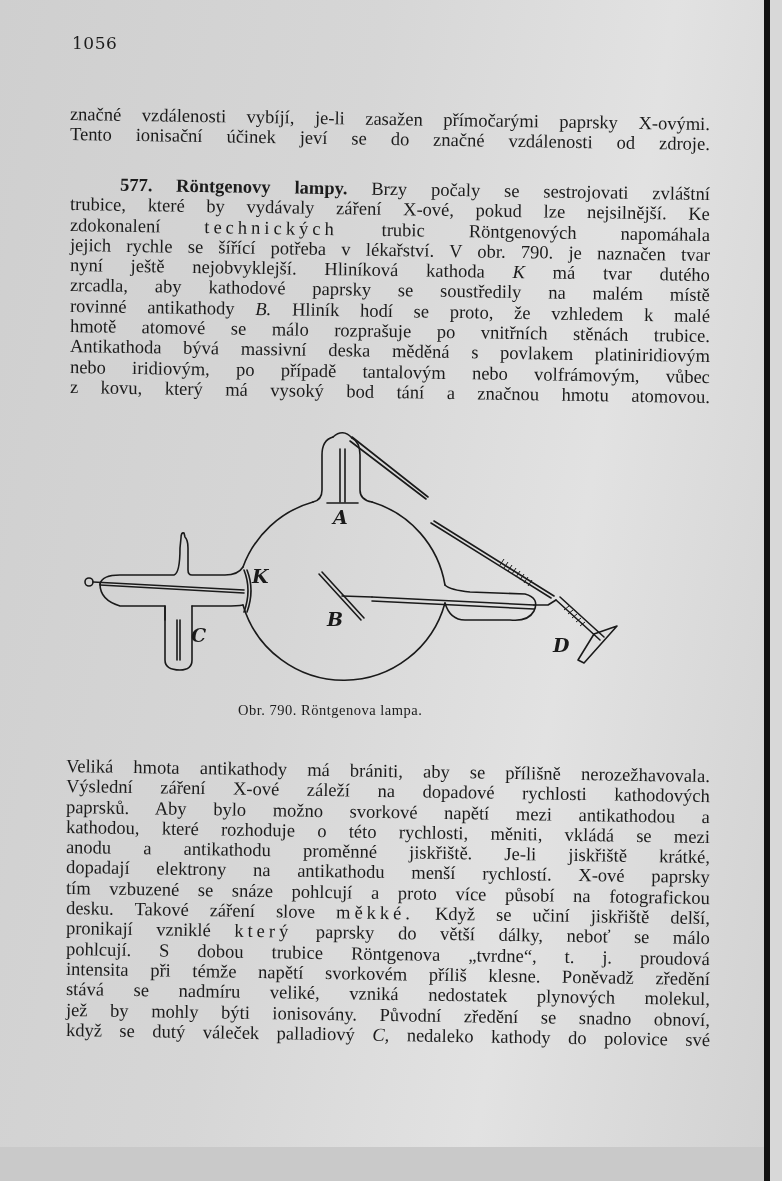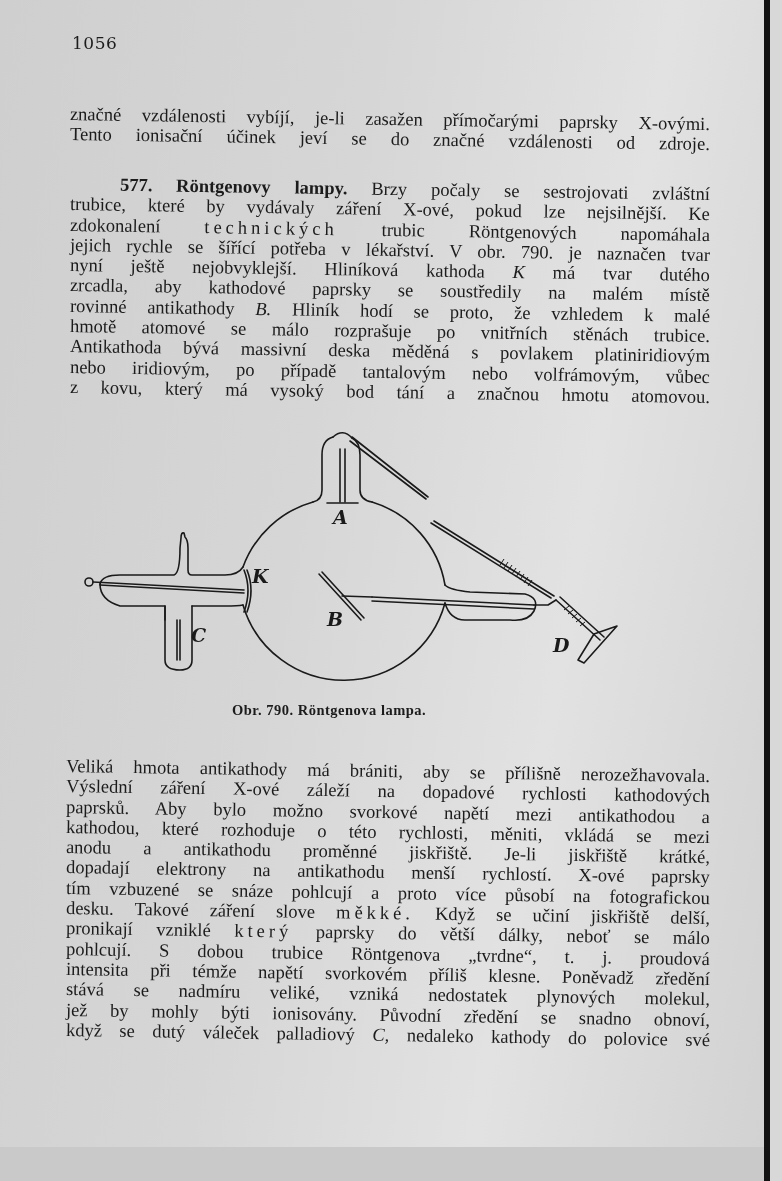--- a/index.html
+++ b/index.html
@@ -38,24 +38,23 @@
     .b1 { top: 77px; margin-top: 27px; }
     .b2 { top: 174px; }
     .b3 { top: 756px; }
     .heading-run { font-weight: bold; }
     .spaced { letter-spacing: 4px; }
     .italic { font-style: italic; }
     .figure {
       position: absolute; left: 80px; top: 420px; width: 560px; height: 280px;
     }
     .caption {
-      position: absolute; left: 232px; top: 702px; font-size: 14.5px;
+      position: absolute; left: 238px; top: 702px; font-size: 14.5px;
       font-family: "Liberation Serif", "DejaVu Serif", serif;
       letter-spacing: 0.5px;
-      font-weight: bold;
     }
   </style>
 </head>
 <body>
 
 <div class="page">
 
   <div class="page-number">1056</div>
 
   <div class="textblock b1">

